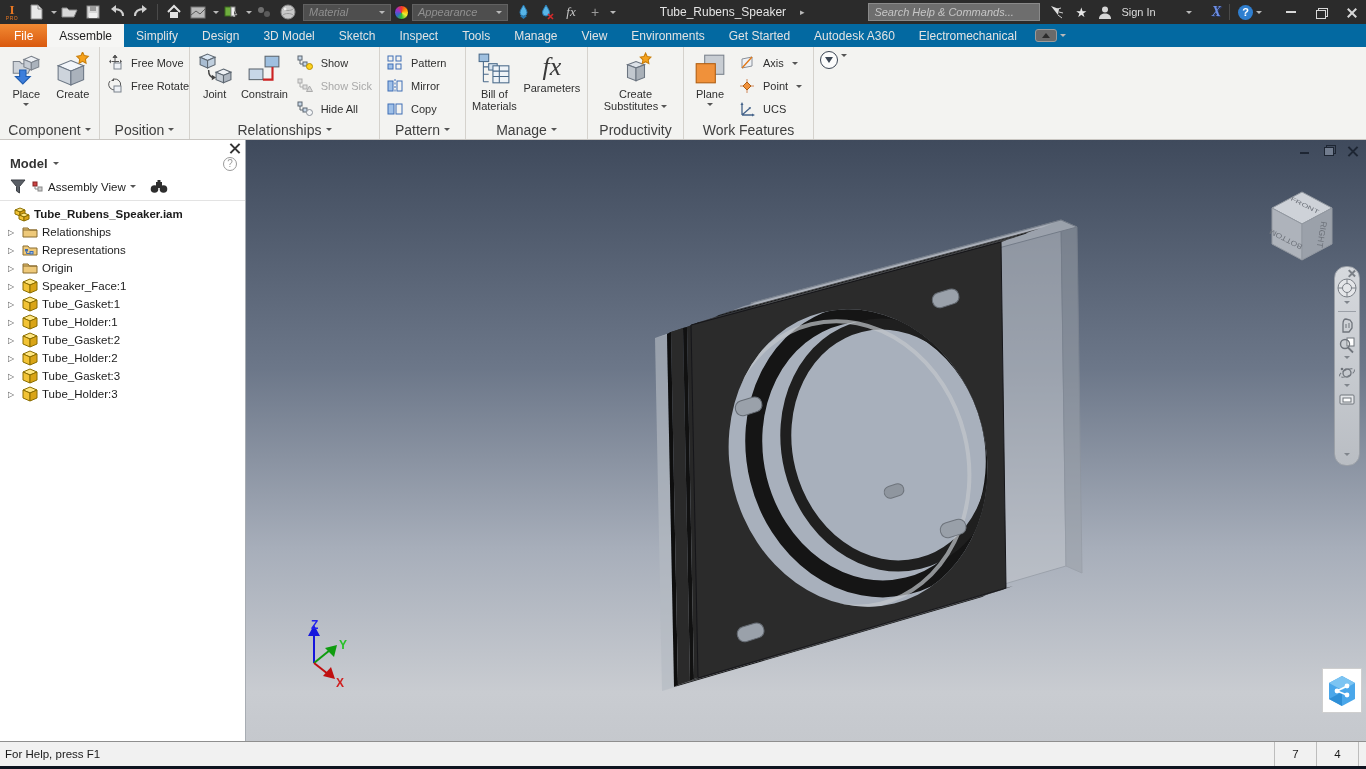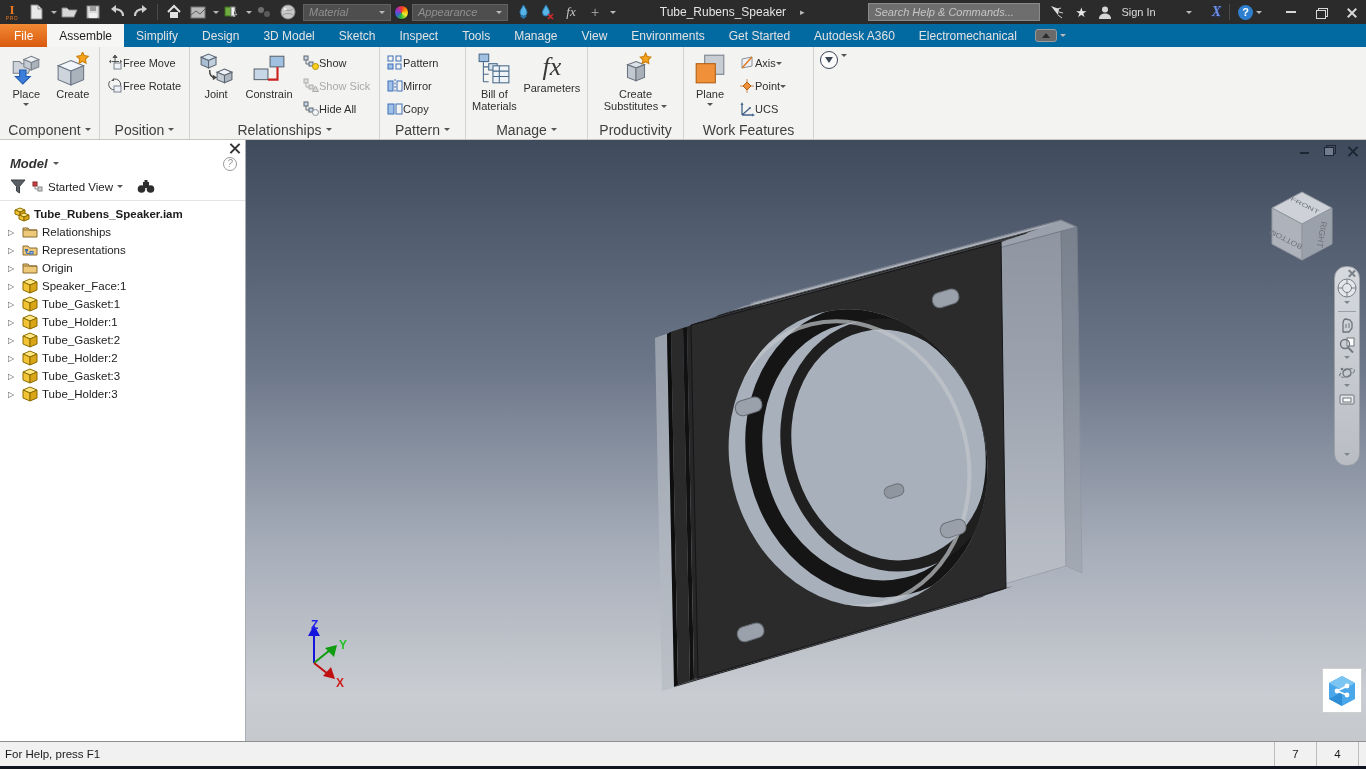--- a/index.html
+++ b/index.html
@@ -47,37 +47,37 @@
 
   
   #ribbon { position:absolute; left:0; top:47px; width:1366px; height:93px; background:#f3f3f1; border-bottom:1px solid #c9c6c2; display:flex; }
   .rgroup { position:relative; height:92px; border-right:1px solid #d5d2cd; display:flex; flex-direction:column; }
   .rgroup-body { flex:1; display:flex; align-items:flex-start; padding:3px 4px 0 4px; }
   .rgroup-label { height:19px; display:flex; align-items:center; justify-content:center; color:#3f3f3f; font-size:14px; gap:4px; }
   .caret-dk { width:0; height:0; border:3.5px solid transparent; border-top-color:#555; margin-top:3px; }
   .bigbtn { width:56px; display:flex; flex-direction:column; align-items:center; padding-top:2px; color:#2f2f2f; font-size:11px; line-height:12px; text-align:center; }
   .bigbtn .ic32 { width:34px; height:34px; margin-bottom:2px; }
   .smallcol { display:flex; flex-direction:column; justify-content:flex-start; gap:1px; padding-top:2px; }
-  .smallbtn { display:flex; align-items:center; gap:0; height:22px; color:#2f2f2f; font-size:11px; padding:0 3px; white-space:nowrap; }
+  .smallbtn { display:flex; align-items:center; gap:8px; height:22px; color:#2f2f2f; font-size:11px; padding:0 3px; white-space:nowrap; }
   .smallbtn.disabled { color:#a9a9a9; }
   .ic16 { width:16px; height:16px; flex:0 0 16px; }
   .fxbig { font-family:"Liberation Serif", serif; font-style:italic; font-size:26px; color:#3a3a3a; line-height:30px; }
   .collapse-btn { margin:4px 0 0 6px; height:22px; display:flex; align-items:flex-start; gap:3px; }
   .collapse-circle { width:18px; height:18px; border-radius:50%; border:1.5px solid #3c4654; display:flex; align-items:center; justify-content:center; background:#fcfcfc; }
   .tri-dn { width:0; height:0; border:4px solid transparent; border-top:6px solid #3c4654; margin-top:4px; }
 
   
   #main { position:absolute; left:0; top:140px; width:1366px; height:601px; display:flex; }
 
   
   #browser { position:relative; width:246px; height:601px; background:#fff; border-right:1px solid #a8adb3; }
   .bp-close { position:absolute; right:4px; top:2px; width:12px; height:12px; }
   .bp-close:before,.bp-close:after { content:""; position:absolute; left:5px; top:0; width:2px; height:13px; background:#333; }
   .bp-close:before { transform:rotate(45deg); } .bp-close:after { transform:rotate(-45deg); }
-  .bp-header { display:flex; align-items:center; padding:16px 8px 2px 10px; font-size:13px; color:#333; font-weight:bold;font-style:italic; }
+  .bp-header { display:flex; align-items:center; padding:16px 8px 2px 10px; font-size:13px; color:#333; font-weight:bold; }
   .bp-help { margin-left:auto; width:14px; height:14px; border-radius:50%; border:1px solid #9a9a9a; color:#9a9a9a; font-size:10px; display:flex; align-items:center; justify-content:center; font-weight:normal; }
   .bp-toolbar { display:flex; align-items:center; gap:6px; padding:6px 10px 6px 10px; border-bottom:1px solid #e3e3e3; }
   .bp-viewmode { display:flex; align-items:center; gap:4px; font-size:11.5px; color:#222; }
   .tree { padding-top:4px; font-size:11.5px; color:#1c1c1c; }
   .trow { display:flex; align-items:center; height:18px; padding-left:8px; gap:4px; }
   .trow .expander { width:10px; color:#555; font-size:8px; flex:0 0 10px; }
   .trow.root { font-weight:bold; padding-left:14px; }
   .ticon { width:16px; height:16px; flex:0 0 16px; }
 
   
@@ -538,21 +538,21 @@
       <div class="bp-toolbar">
         <svg width="16" height="15" viewBox="0 0 16 15">
             <path d="M1 1h14l-5.5 6.5V14l-3-2V7.5z" fill="#5a5f66" stroke="#3c4046"></path>
           </svg>
         <div class="bp-viewmode">
           <svg width="12" height="12" viewBox="0 0 12 12">
               <rect x="1" y="1" width="4" height="4" fill="#c44" stroke="#822"></rect>
               <rect x="6" y="6" width="4" height="4" fill="#ccc" stroke="#888"></rect>
               <path d="M3 5v3h3" fill="none" stroke="#888"></path>
             </svg>
-          <span>Started View</span>
+          <span>Assembly View</span>
           <span class="caret-dk"></span>
         </div>
         <svg width="18" height="14" viewBox="0 0 18 14" style="margin-left:8px">
             <circle cx="4.5" cy="9" r="3.8" fill="#2e2e2e"></circle>
             <circle cx="13.5" cy="9" r="3.8" fill="#2e2e2e"></circle>
             <rect x="6" y="2" width="6" height="6" fill="#2e2e2e"></rect>
             <rect x="7.5" y="0" width="3" height="4" fill="#2e2e2e"></rect>
           </svg>
       </div>
 

